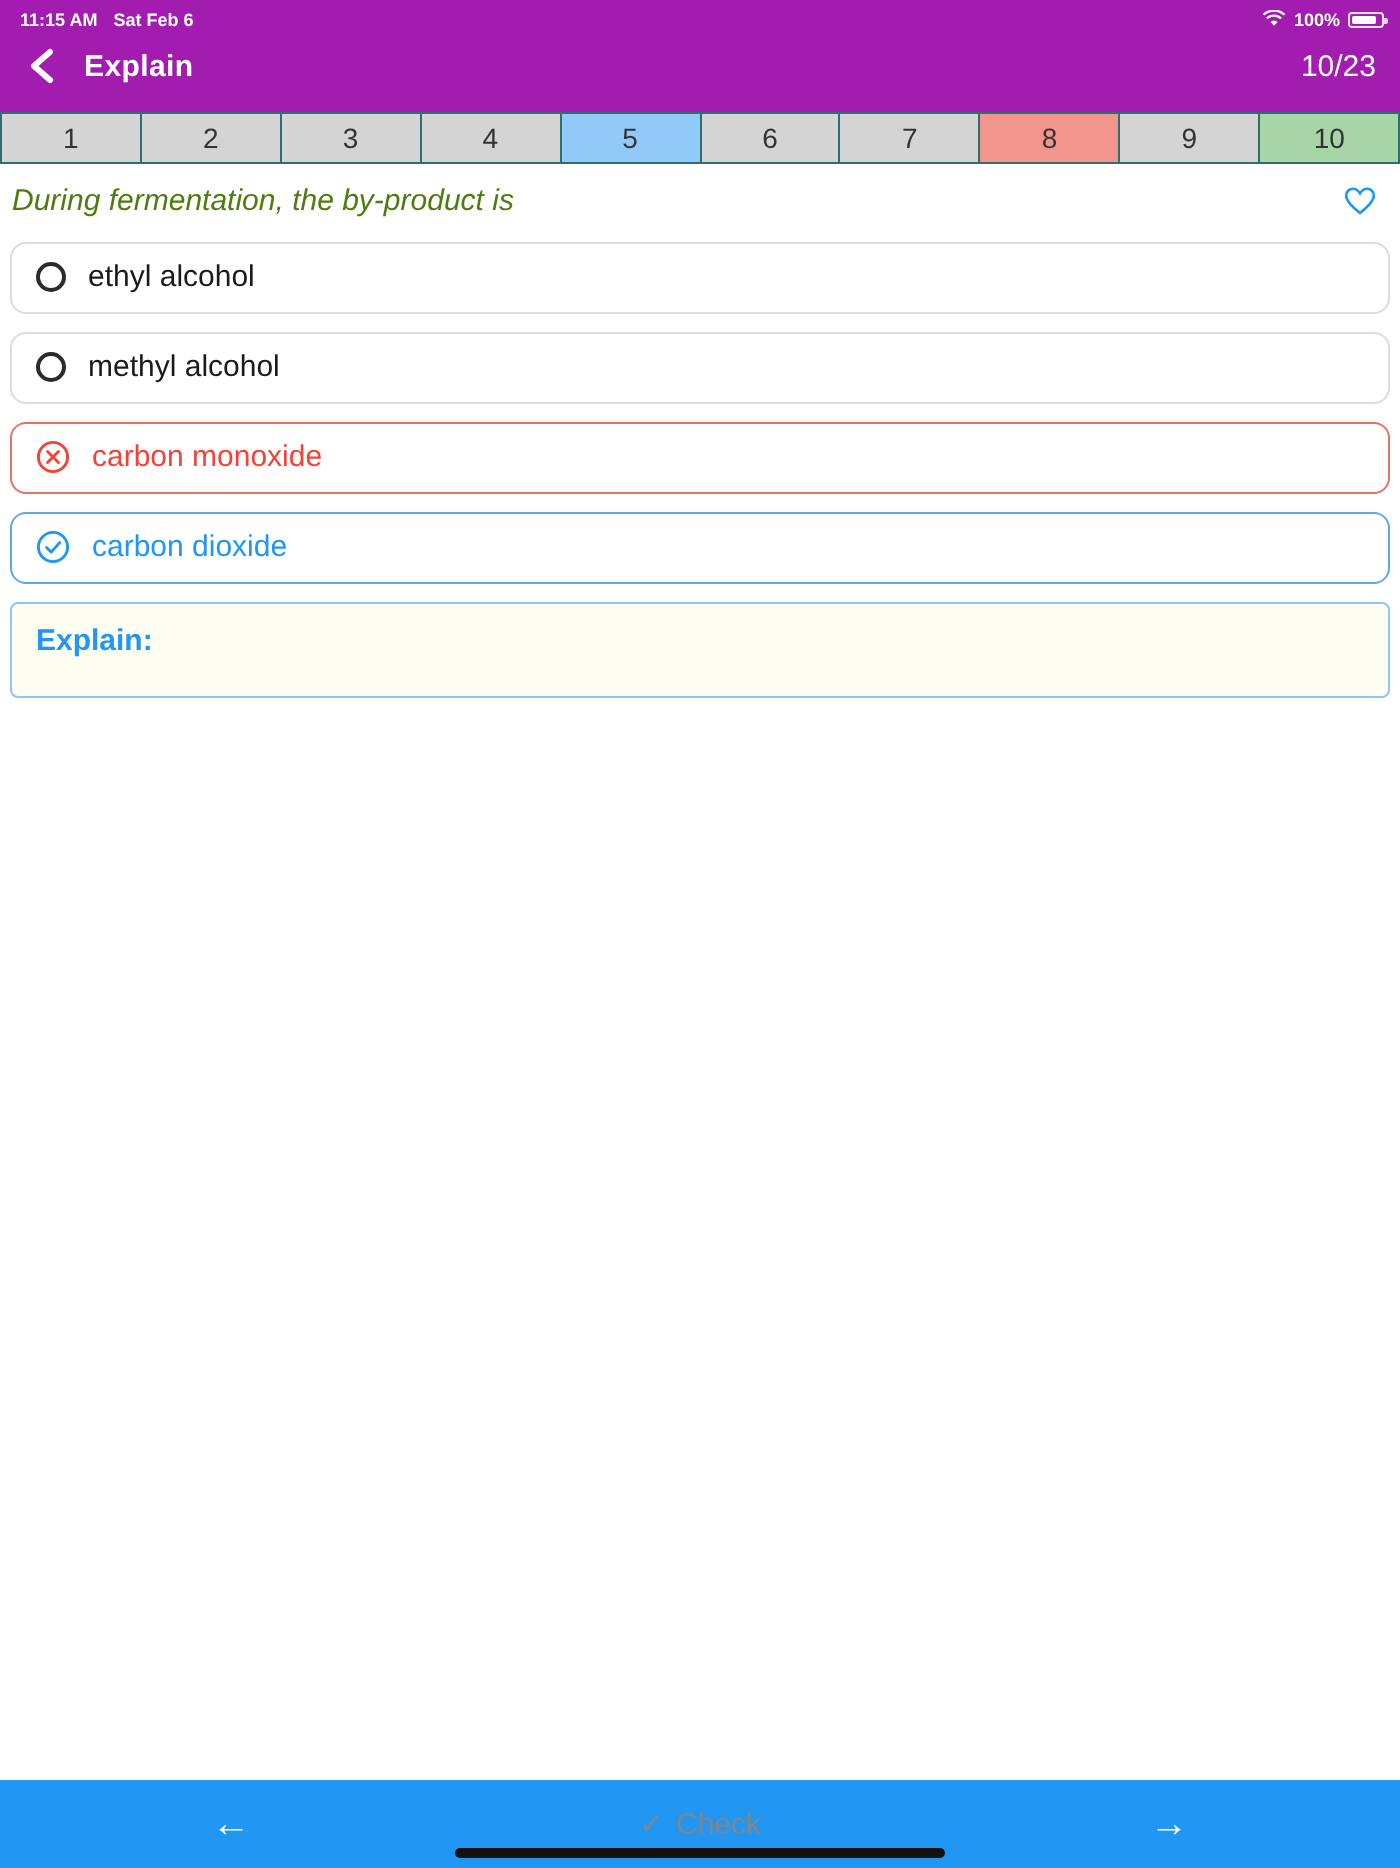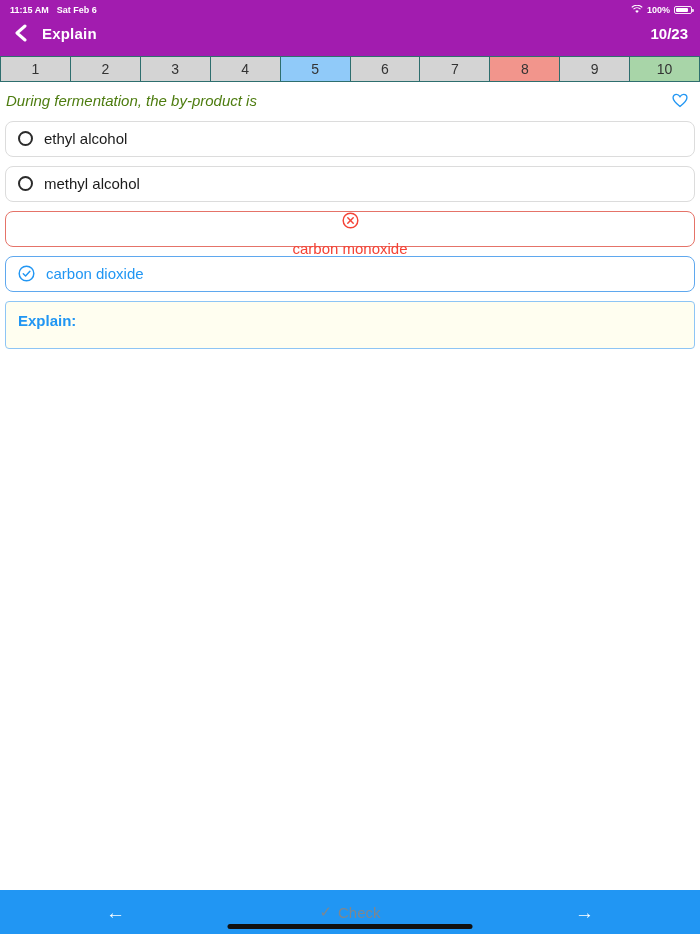--- a/index.html
+++ b/index.html
@@ -33,21 +33,21 @@
     width:2px; height:3px; background:rgba(255,255,255,.8);
     border-radius:0 1px 1px 0;
   }
   .nav-bar {
     height:40px; display:flex; align-items:center; padding:0 12px 6px 14px;
     color:#fff;
   }
   .back-btn { display:flex; align-items:center; cursor:pointer; width:28px; }
   .back-btn svg { width:14px; height:18px; }
   .nav-title { font-size:15px; font-weight:bold; letter-spacing:.2px; }
-  .nav-progress { margin-left:auto; font-size:15px; font-weight:bold; }
+  .nav-progress { margin-left:auto; font-size:15px; font-weight:normal; }
   
   .num-grid { display:flex; width:700px; }
   .num-cell {
     flex:1; height:26px; background:#d4d4d4;
     border:1px solid #2e6e6e; margin-left:-1px;
     display:flex; align-items:center; justify-content:center;
     font-size:14px; color:#333; cursor:pointer;
   }
   .num-cell:first-child { margin-left:0; }
   .num-cell.current { background:#90caf9; }
@@ -62,21 +62,21 @@
   .fav-btn { cursor:pointer; line-height:0; padding:2px; }
   .fav-btn svg { width:16px; height:15px; }
   
   .options { padding:6px 5px 0 5px; }
   .option-card {
     display:flex; align-items:center; gap:11px;
     height:36px; margin-bottom:9px; padding:0 12px;
     background:#fff; border:1px solid #dcdcdc; border-radius:8px;
     font-size:15px; color:#1b1b1b; cursor:pointer;
   }
-  .option-card.wrong   { border-color:#e57368; color:#f44336;flex-direction:column; }
+  .option-card.wrong   { border-color:#e57368; color:#f44336; }
   .option-card.correct { border-color:#5fa8ee; color:#2196f3;text-align:center; }
   .radio {
     width:15px; height:15px; border:2px solid #2b2b2b; border-radius:50%;
     flex:0 0 auto;
   }
   .opt-icon { width:17px; height:17px; flex:0 0 auto; display:block; }
   
   .explain-box {
     margin:6px 5px 0 5px; padding:10px 12px 12px 12px;
     background:#fffef0; border:1px solid #8ec5f5; border-radius:4px;

